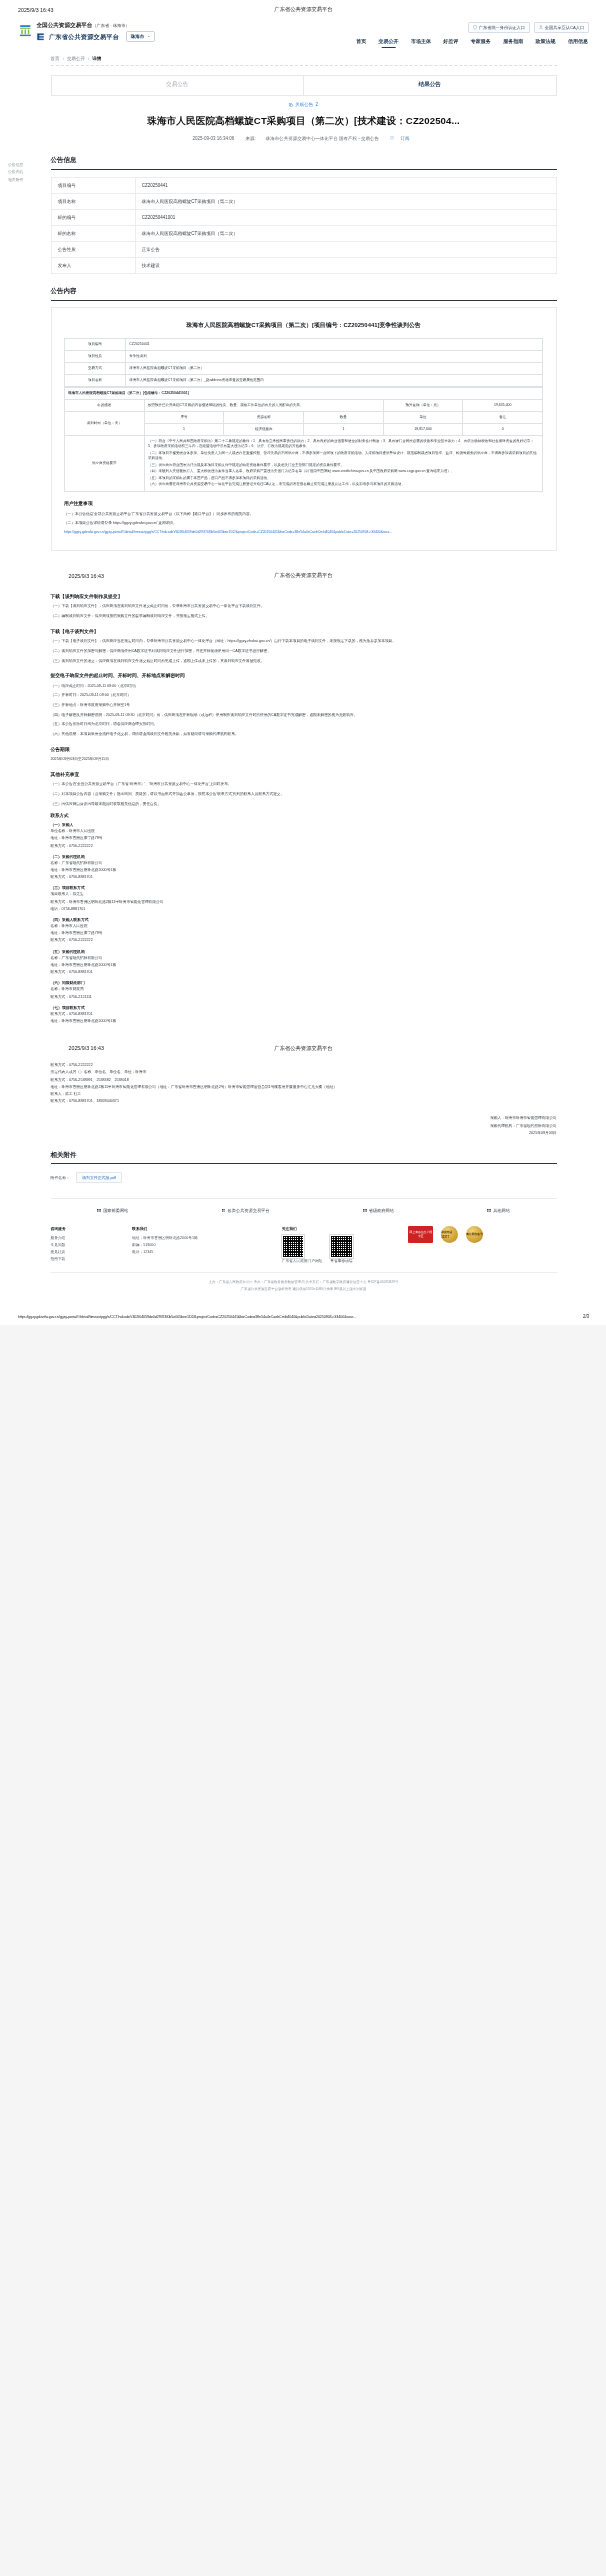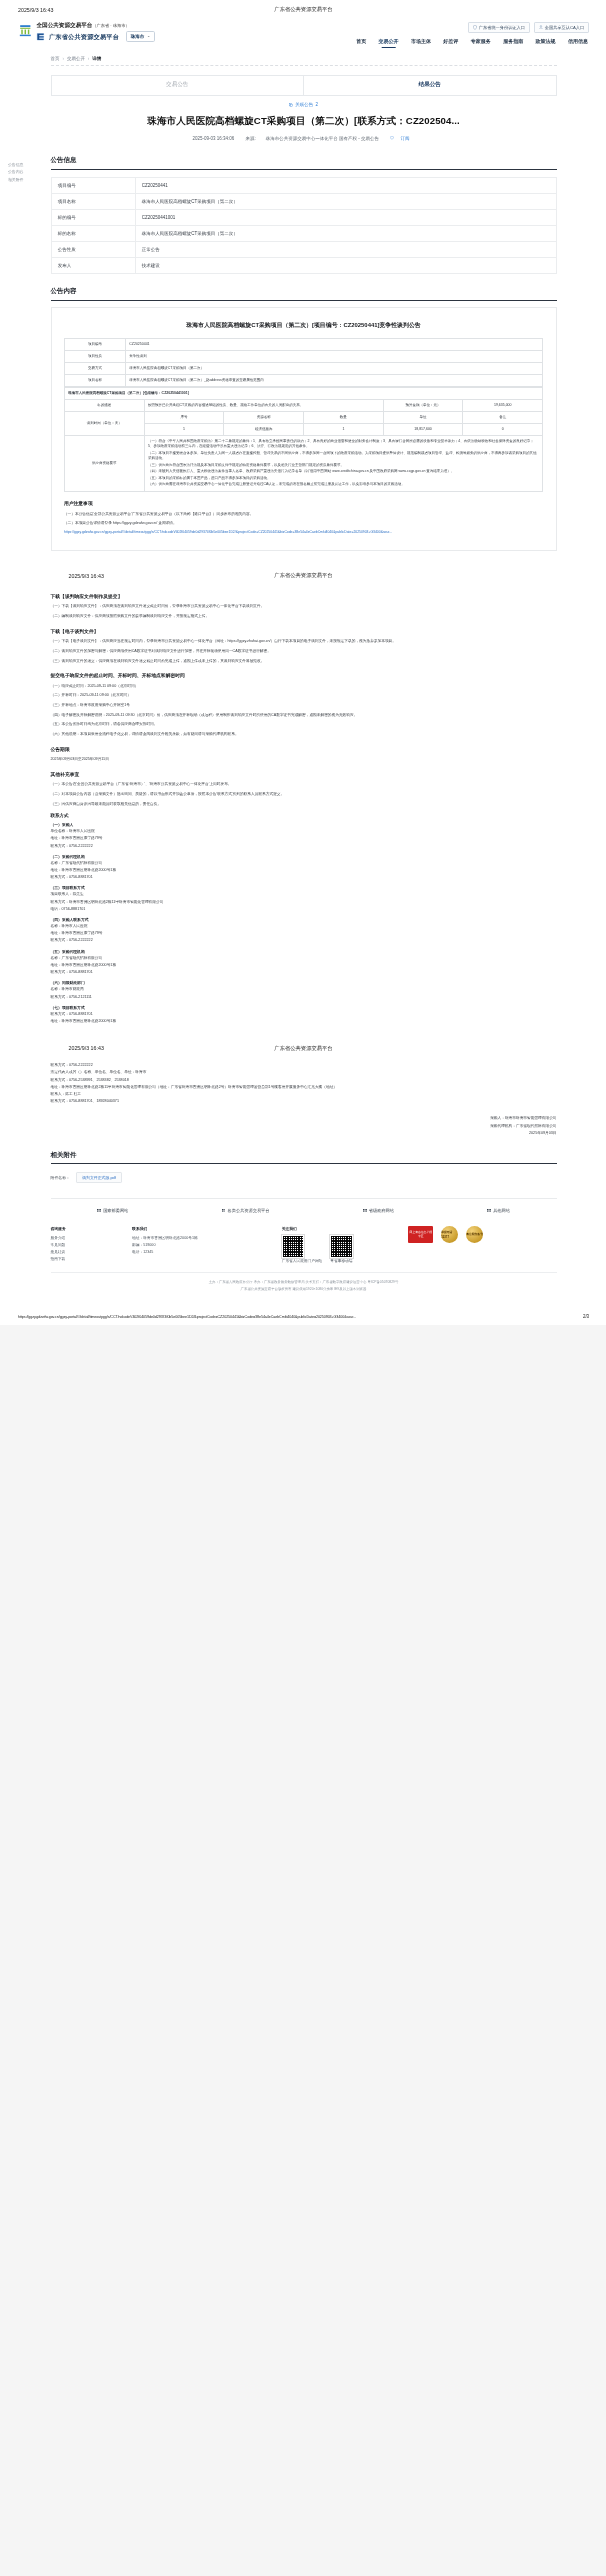--- a/index.html
+++ b/index.html
@@ -443,21 +443,21 @@
         <span class="rel-link">
           <svg width="3.9" height="3.9" viewBox="0 0 12 12">
             <rect x="1" y="1" width="7" height="8" fill="none" stroke="#2b7bd4" stroke-width="1.1"></rect>
             <rect x="4" y="3.5" width="7" height="8" fill="#fff" stroke="#2b7bd4" stroke-width="1.1"></rect>
           </svg>
           <span>关联公告</span>
           <span>2</span>
         </span>
       </div>
 
-      <div class="doc-title">珠海市人民医院高档螺旋CT采购项目（第二次）[联系方式：CZ202504...</div>
+      <div class="doc-title">珠海市人民医院高档螺旋CT采购项目（第二次）[技术建设：CZ202504...</div>
 
       <div class="doc-meta">
         <span>2025-09-03 16:34:06</span>
         <span>来源:</span><span>珠海市公共资源交易中心一体化平台 国有产权 - 交易公告</span>
         <span class="sub-btn">
           <svg width="3.9" height="3.9" viewBox="0 0 14 13" style="vertical-align:-0.6px">
             <path d="M7 12C3 9 1 6.8 1 4.4 1 2.5 2.4 1.2 4.1 1.2c1.1 0 2.2.6 2.9 1.6.7-1 1.8-1.6 2.9-1.6C11.6 1.2 13 2.5 13 4.4 13 6.8 11 9 7 12z" fill="none" stroke="#2b7bd4" stroke-width="1.1"></path>
           </svg>
           <span>订阅</span>
         </span>

